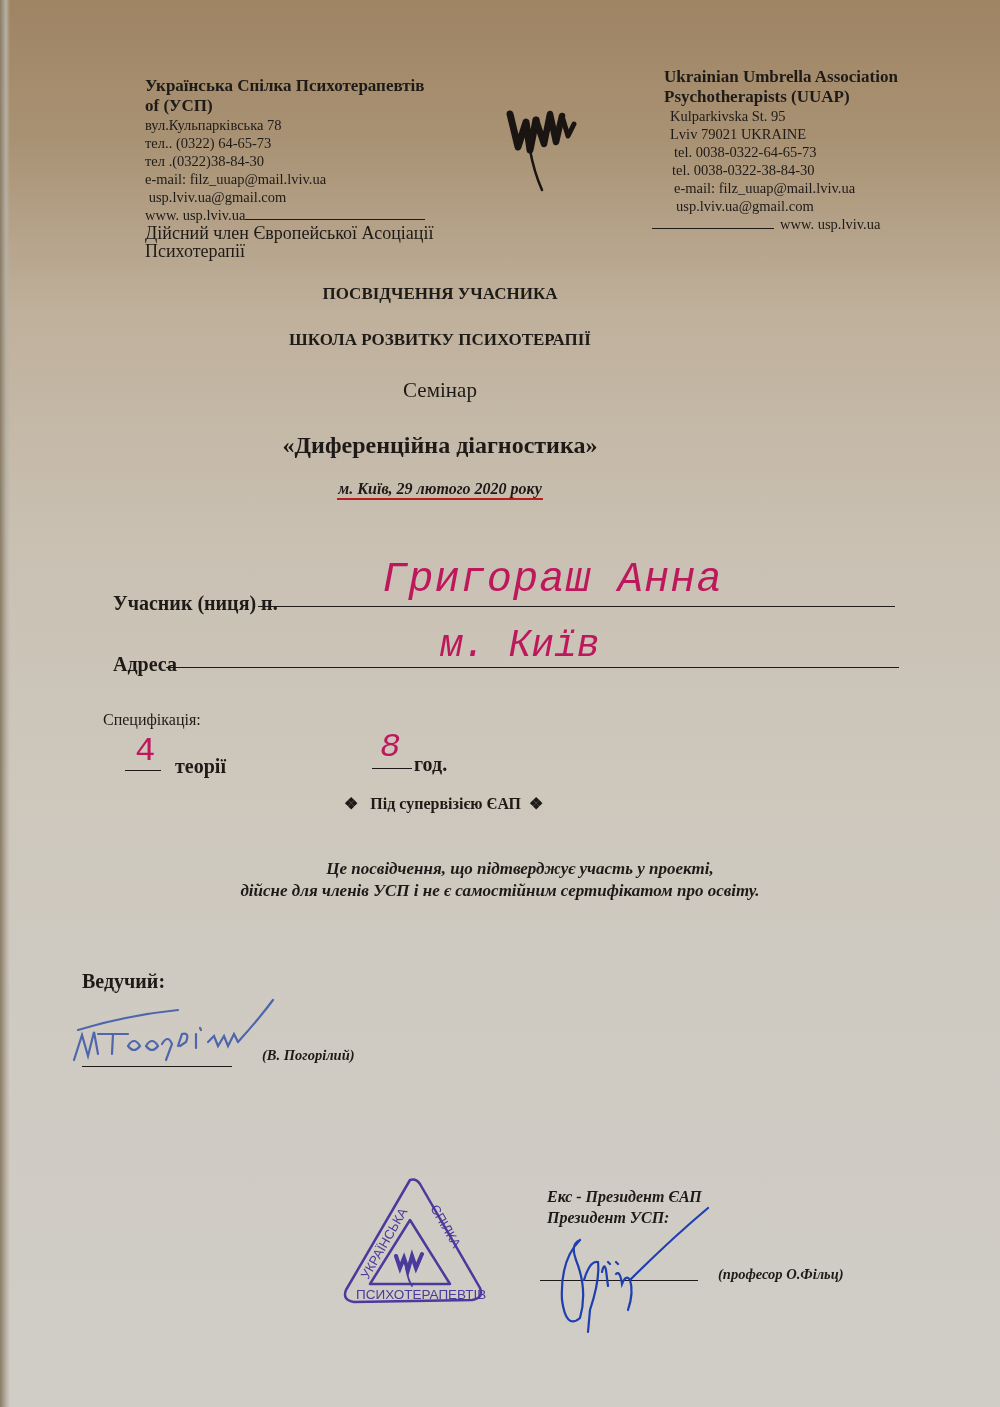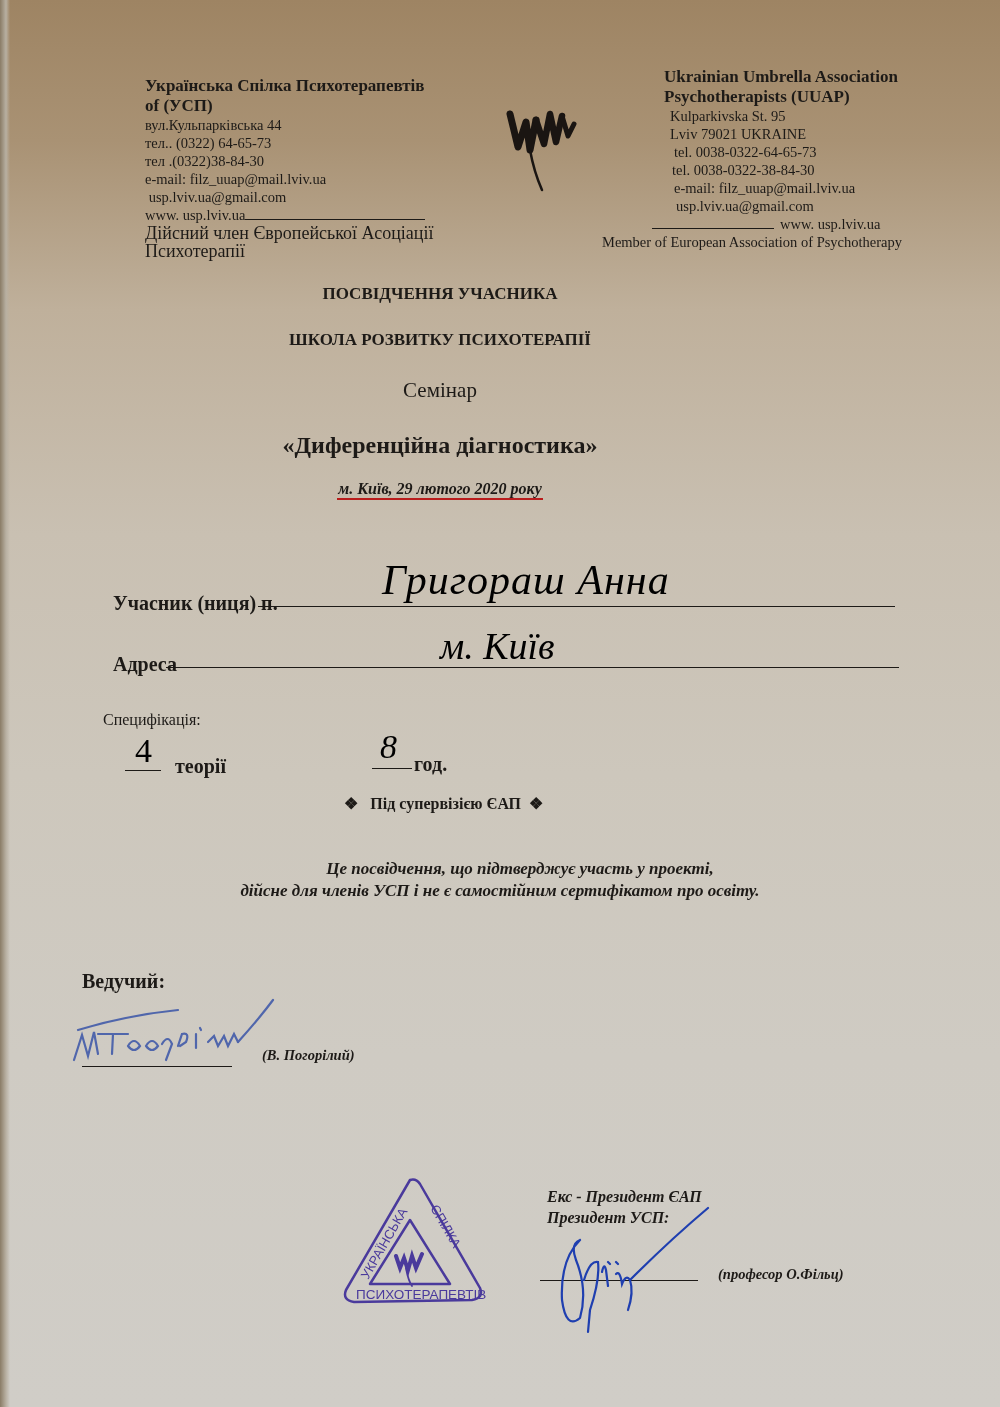--- a/index.html
+++ b/index.html
@@ -26,35 +26,35 @@
   .center { left: 0; width: 880px; text-align: center; }
   .t1 { top: 284px; font-weight: bold; font-size: 17px; }
   .t2 { top: 330px; font-weight: bold; font-size: 17px; }
   .t3 { top: 378px; font-size: 21px; }
   .t4 { top: 432px; font-weight: bold; font-size: 24px; }
   .t5 { top: 480px; font-weight: bold; font-style: italic; font-size: 16px; }
   .t5 span { border-bottom: 2px solid #b91c1c; padding: 0 1px 1px; }
 
   .field-label { font-weight: bold; font-size: 20px; font-family: "Liberation Serif", serif; }
   .field-line { position: absolute; height: 0; border-top: 1.5px solid #1d1a17; }
-  .hand { position: absolute; color: #000000; font-family: Liberation Serif, serif; font-style: italic; }
+  .hand { position: absolute; color: #be185d; font-family: Liberation Mono, monospace; font-style: italic; }
 
   .spec-label { left: 103px; top: 711px; font-size: 16px; }
   .italic-note { left: 0; width: 1040px; text-align: center; font-weight: bold; font-style: italic; font-size: 17px; line-height: 22px; }
   .stamp { left: 338px; top: 1168px; width: 150px; height: 150px; }
 </style>
 </head>
 <body>
 
 <div class="edge-left"></div>
 
 <div class="abs hdr-left">
   <div class="org">Українська Спілка Психотерапевтів</div>
   <div class="org">of (УСП)</div>
-  <div>вул.Кульпарківська 44</div>
+  <div>вул.Кульпарківська 78</div>
   <div>тел.. (0322) 64-65-73</div>
   <div>тел .(0322)38-84-30</div>
   <div>e-mail: filz_uuap@mail.lviv.ua</div>
   <div style="white-space:pre"> usp.lviv.ua@gmail.com</div>
   <div><span>www. usp.lviv.ua</span><span class="uline" style="width:180px"></span></div>
   <div style="font-size:18px">Дійсний член Європейської Асоціації Психотерапії</div>
 </div>
 
 <div class="abs logo">
   <svg width="95" height="110" viewBox="0 0 95 110">
@@ -70,21 +70,20 @@
 <div class="abs hdr-right">
   <div class="org">Ukrainian Umbrella Association</div>
   <div class="org">Psychotherapists (UUAP)</div>
   <div class="line">Kulparkivska St. 95</div>
   <div class="line">Lviv 79021 UKRAINE</div>
   <div class="line" style="padding-left:74px">tel. 0038-0322-64-65-73</div>
   <div class="line" style="padding-left:72px">tel. 0038-0322-38-84-30</div>
   <div class="line" style="padding-left:74px">e-mail: filz_uuap@mail.lviv.ua</div>
   <div class="line" style="padding-left:76px">usp.lviv.ua@gmail.com</div>
   <div style="padding-left:52px"><span class="uline" style="width:122px;margin-right:6px"></span><span>www. usp.lviv.ua</span></div>
-  <div class="member">Member of European Association of Psychotherapy</div>
 </div>
 
 <div class="abs center t1">ПОСВІДЧЕННЯ УЧАСНИКА</div>
 <div class="abs center t2">ШКОЛА РОЗВИТКУ ПСИХОТЕРАПІЇ</div>
 <div class="abs center t3">Семінар</div>
 <div class="abs center t4">«Диференційна діагностика»</div>
 <div class="abs center t5"><span>м. Київ, 29 лютого 2020  року</span></div>
 
 <div class="abs field-label" style="left:113px;top:592px">Учасник (ниця) п.</div>
 <div class="field-line" style="left:258px;top:606px;width:637px"></div>

